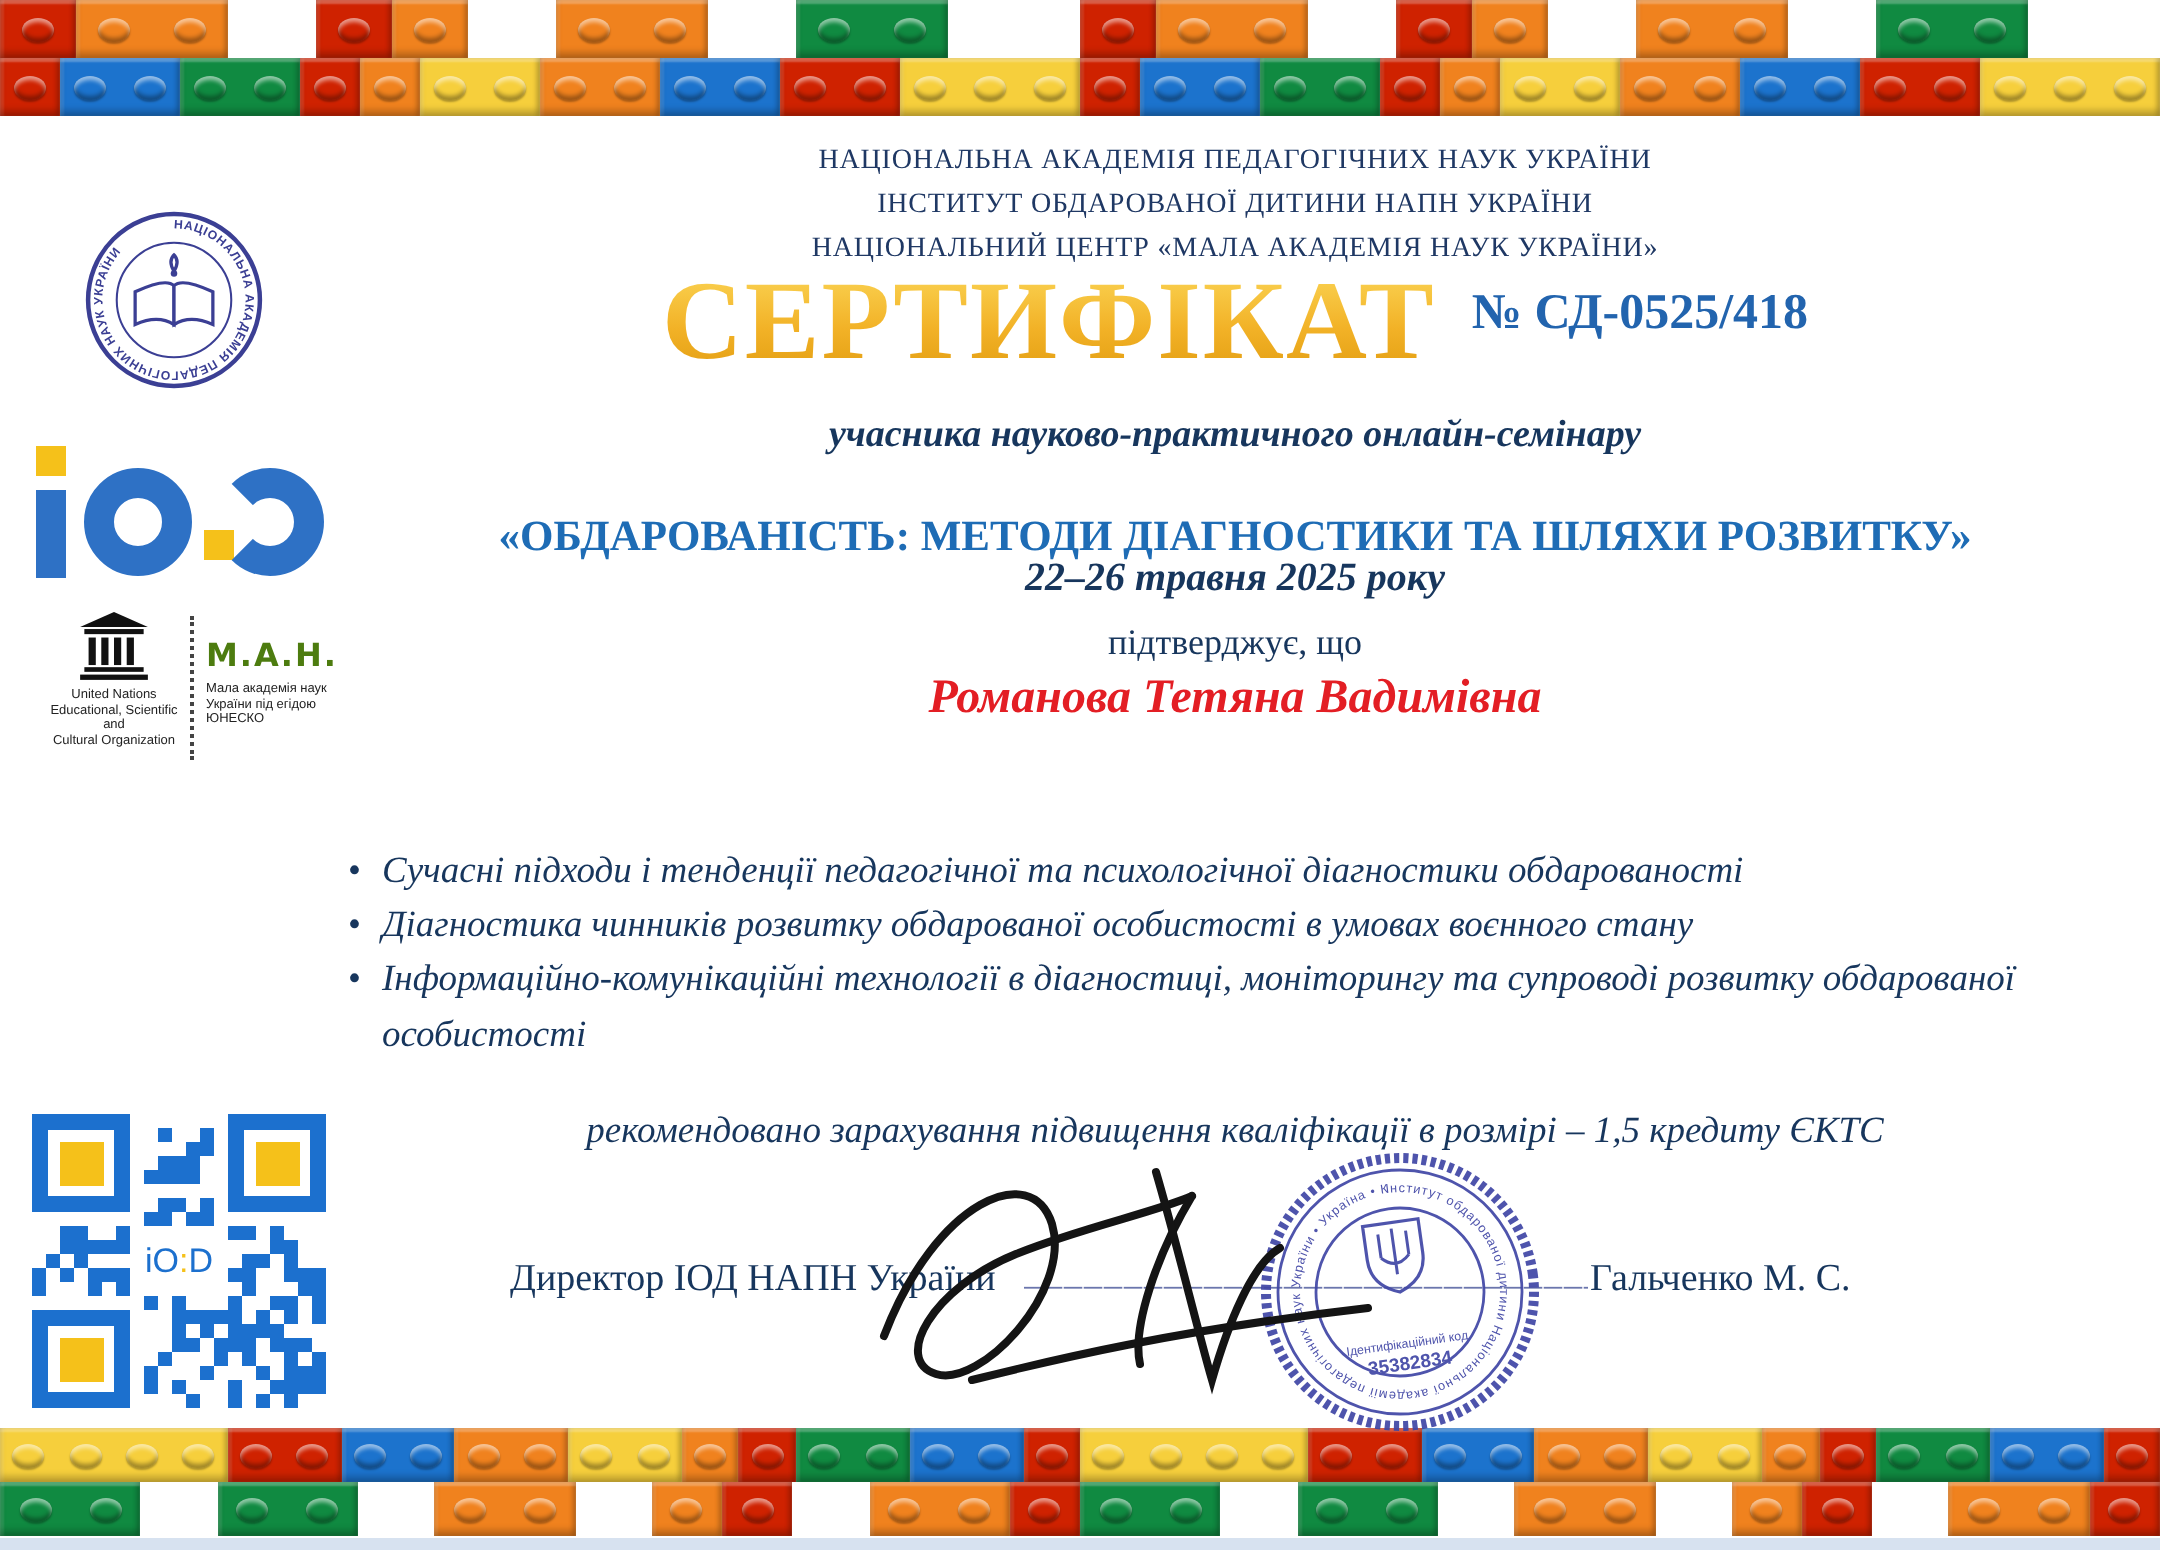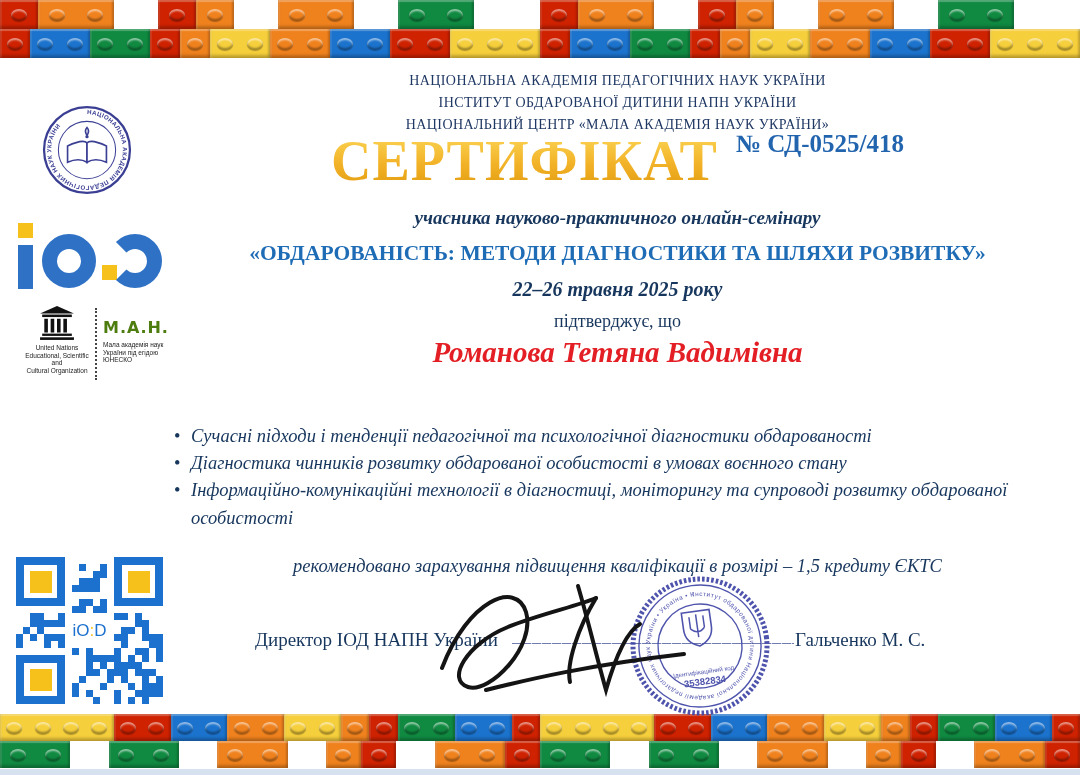--- a/index.html
+++ b/index.html
@@ -50,32 +50,32 @@
   .qr-finder { position:absolute; width:49px; height:49px; border:8px solid var(--qrblue); display:flex; align-items:center; justify-content:center; }
   .qr-finder i { display:block; width:22px; height:22px; background:var(--yellow); }
   .qr-f-tl { left:0; top:0; } .qr-f-tr { right:0; top:0; } .qr-f-bl { left:0; bottom:0; }
   .qr-logo { position:absolute; left:50%; top:50%; transform:translate(-50%,-50%); background:#fff; padding:1px 3px;
     font-family:"Liberation Sans", sans-serif; font-weight:normal; font-size:17px; }
   .qr-logo .b { color:var(--qrblue); } .qr-logo .y { color:var(--yellow); }
 
   
   .content { position:absolute; left:170px; width:895px; text-align:center; color:var(--navy); }
   .hdr { top:70px; font-size:14px; line-height:22px; letter-spacing:.4px; color:#1f3864; }
-  .title-row { top:130px; display:flex; justify-content:center; align-items:flex-start; gap:18px; }
+  .title-row { top:130px; display:flex; justify-content:center; align-items:center; gap:18px; }
   .cert-title { font-size:56px; font-weight:bold; letter-spacing:1px; color:#efab1d; line-height:62px; }
   @supports ((-webkit-background-clip: text)) {
     .cert-title { background-image:linear-gradient(180deg,#fcd95b 0%,#f2b227 55%,#e09a0e 100%);
       -webkit-background-clip:text; background-clip:text; color:transparent; }
   }
   .cert-no { font-size:25px; font-weight:bold; color:#2264ae; padding-bottom:8px; }
   .participant { top:207px; font-size:19px; font-weight:bold; font-style:italic; }
   .topic { top:241px; font-size:21.5px; font-weight:bold; color:#1e6cb5; }
   .dates { top:278px; font-size:20px; font-weight:bold; font-style:italic; }
   .confirm { top:311px; font-size:18px; }
-  .recipient { top:336px; font-size:29px; font-weight:bold; font-style:italic; color:#e31e24; }
+  .recipient { top:336px; font-size:24px; font-weight:bold; font-style:italic; color:#e31e24; }
   .bodytext { top:374px; font-size:18.5px; line-height:24.5px; }
   .topics { top:423px; left:172px; width:885px; text-align:left; list-style:none; }
   .topics li { position:relative; padding-left:19px; font-style:italic; font-size:18.5px; line-height:27.2px; color:var(--navy); }
   .topics li::before { content:"\2022"; position:absolute; left:2px; top:0; font-style:normal; }
   .credit { top:556px; font-size:18.5px;font-style:italic; }
 
   
   .sig-role { position:absolute; left:255px; top:629px; font-size:19px; color:var(--navy); }
   .sig-line { position:absolute; left:512px; top:626px; width:282px; overflow:hidden; white-space:nowrap;
     font-size:18px; color:#6b76ad; z-index:2; letter-spacing:1px; }
@@ -542,21 +542,21 @@
     <div>ІНСТИТУТ ОБДАРОВАНОЇ ДИТИНИ НАПН УКРАЇНИ</div>
     <div>НАЦІОНАЛЬНИЙ ЦЕНТР «МАЛА АКАДЕМІЯ НАУК УКРАЇНИ»</div>
   </div>
 
   <div class="content title-row" style="position:absolute;">
     <span class="cert-title">СЕРТИФІКАТ</span>
     <span class="cert-no">№ СД-0525/418</span>
   </div>
 
   <div class="content participant" style="position:absolute;">учасника науково-практичного онлайн-семінару</div>
-  <div class="content topic" style="position:absolute;">«ОБДАРОВАНІСТЬ: МЕТОДИ ДІАГНОСТИКИ ТА ШЛЯХИ РОЗВИТКУ»</div>
+  <div class="content topic" style="position:absolute;margin-top:15px;">«ОБДАРОВАНІСТЬ: МЕТОДИ ДІАГНОСТИКИ ТА ШЛЯХИ РОЗВИТКУ»</div>
   <div class="content dates" style="position:absolute;">22–26 травня 2025 року</div>
   <div class="content confirm" style="position:absolute;text-align:center;">підтверджує, що</div>
   <div class="content recipient" style="position:absolute;">Романова Тетяна Вадимівна</div>
 
 
   <ul class="topics" style="position:absolute;">
     <li>Сучасні підходи і тенденції педагогічної та психологічної діагностики обдарованості</li>
     <li>Діагностика чинників розвитку обдарованої особистості в умовах воєнного стану</li>
     <li>Інформаційно-комунікаційні технології в діагностиці, моніторингу та супроводі розвитку обдарованої особистості</li>
   </ul>

